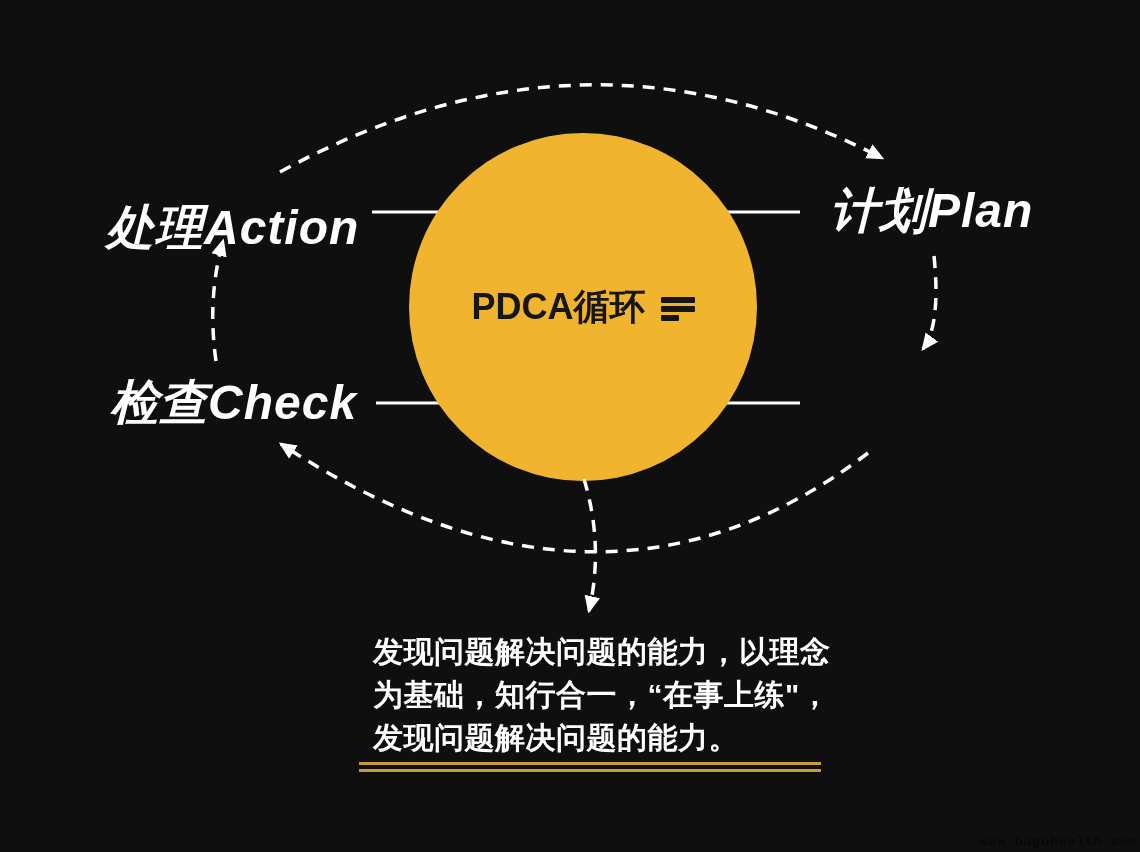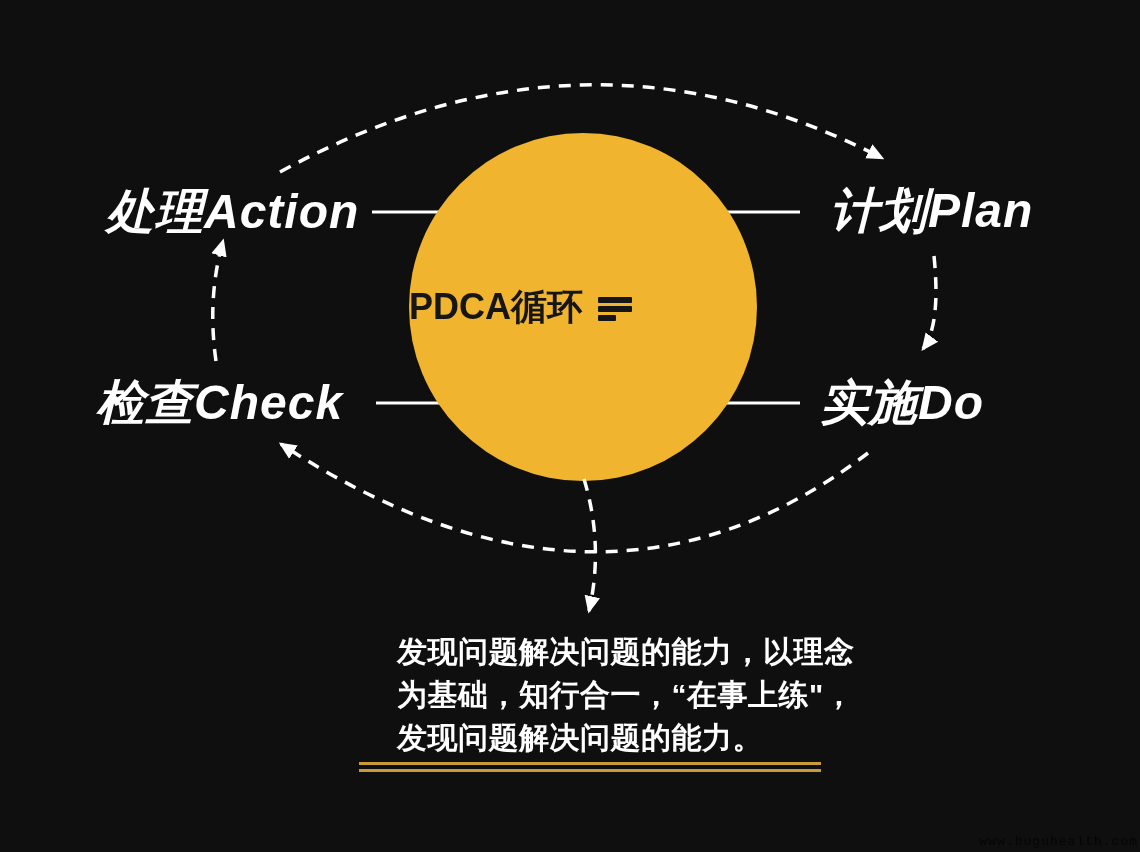--- a/index.html
+++ b/index.html
@@ -27,33 +27,33 @@
   .node-label {
     position: absolute;
     color: #ffffff;
     font-size: 48px;
     font-weight: bold;
     font-style: italic;
     letter-spacing: 1px;
     white-space: nowrap;
     line-height: 52px;
   }
-  .label-action { left: 106px; top: 186px; }
+  .label-action { left: 106px; top: 202px; }
   .label-plan   { left: 830px; top: 185px; }
-  .label-check  { left: 96px; top: 377px; }
+  .label-check  { left: 110px; top: 377px; }
   .label-do     { left: 820px; top: 377px; }
 
   .center-group {
     position: absolute;
     left: 409px;
     top: 285px;
     width: 348px;
     height: 44px;
     display: flex;
-    justify-content: flex-start;
+    justify-content: center;
     align-items: center;
     gap: 15px;
   }
   .center-title {
     color: #161616;
     font-size: 36px;
     font-weight: 600;
     white-space: nowrap;
     line-height: 44px;
   }
@@ -74,21 +74,20 @@
 
   .description {
     position: absolute;
     left: 373px;
     top: 630px;
     color: #ffffff;
     font-size: 30px;
     line-height: 43px;
     font-weight: bold;
     letter-spacing: 0.5px;
-    margin-left: 24px;
   }
   .description .desc-line { white-space: nowrap; }
 
   .gold-divider {
     position: absolute;
     left: 359px;
     top: 762px;
     width: 462px;
   }
   .gold-divider .gline {
@@ -139,21 +138,20 @@
     <span class="menu-lines-icon">
       <span class="bar bar-1"></span>
       <span class="bar bar-2"></span>
       <span class="bar bar-3"></span>
     </span>
   </div>
 
   <div class="node-label label-action">处理Action</div>
   <div class="node-label label-plan">计划Plan</div>
   <div class="node-label label-check">检查Check</div>
-  <div class="node-label label-do">实施Do</div>
 
   <div class="description">
     <div class="desc-line">发现问题解决问题的能力，以理念</div>
     <div class="desc-line">为基础，知行合一，“在事上练"，</div>
     <div class="desc-line">发现问题解决问题的能力。</div>
   </div>
 
   <div class="gold-divider">
     <div class="gline"></div>
     <div class="gline"></div>

